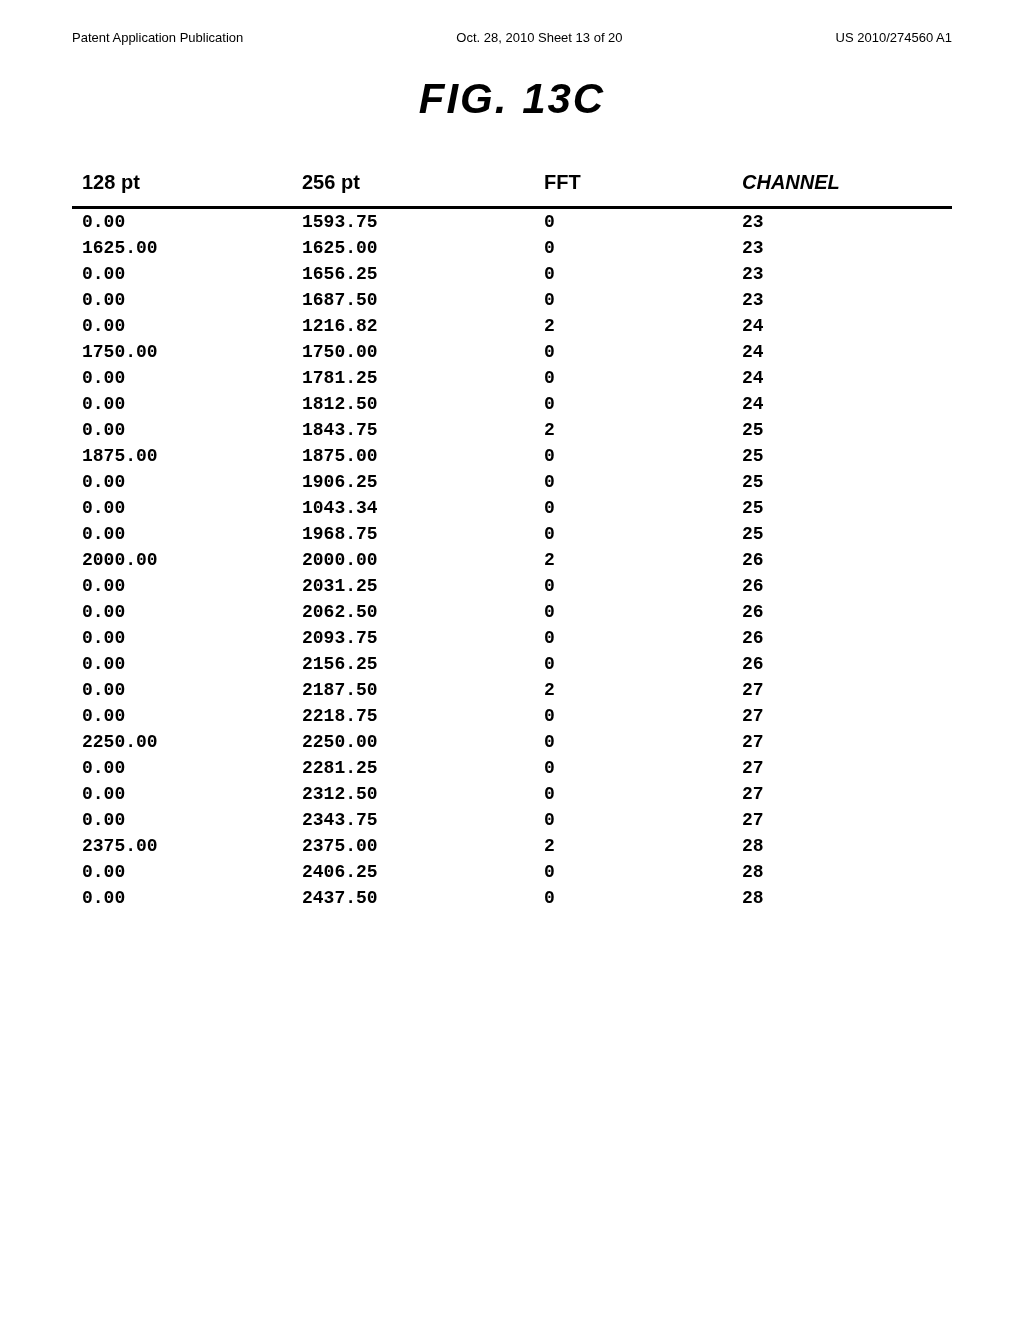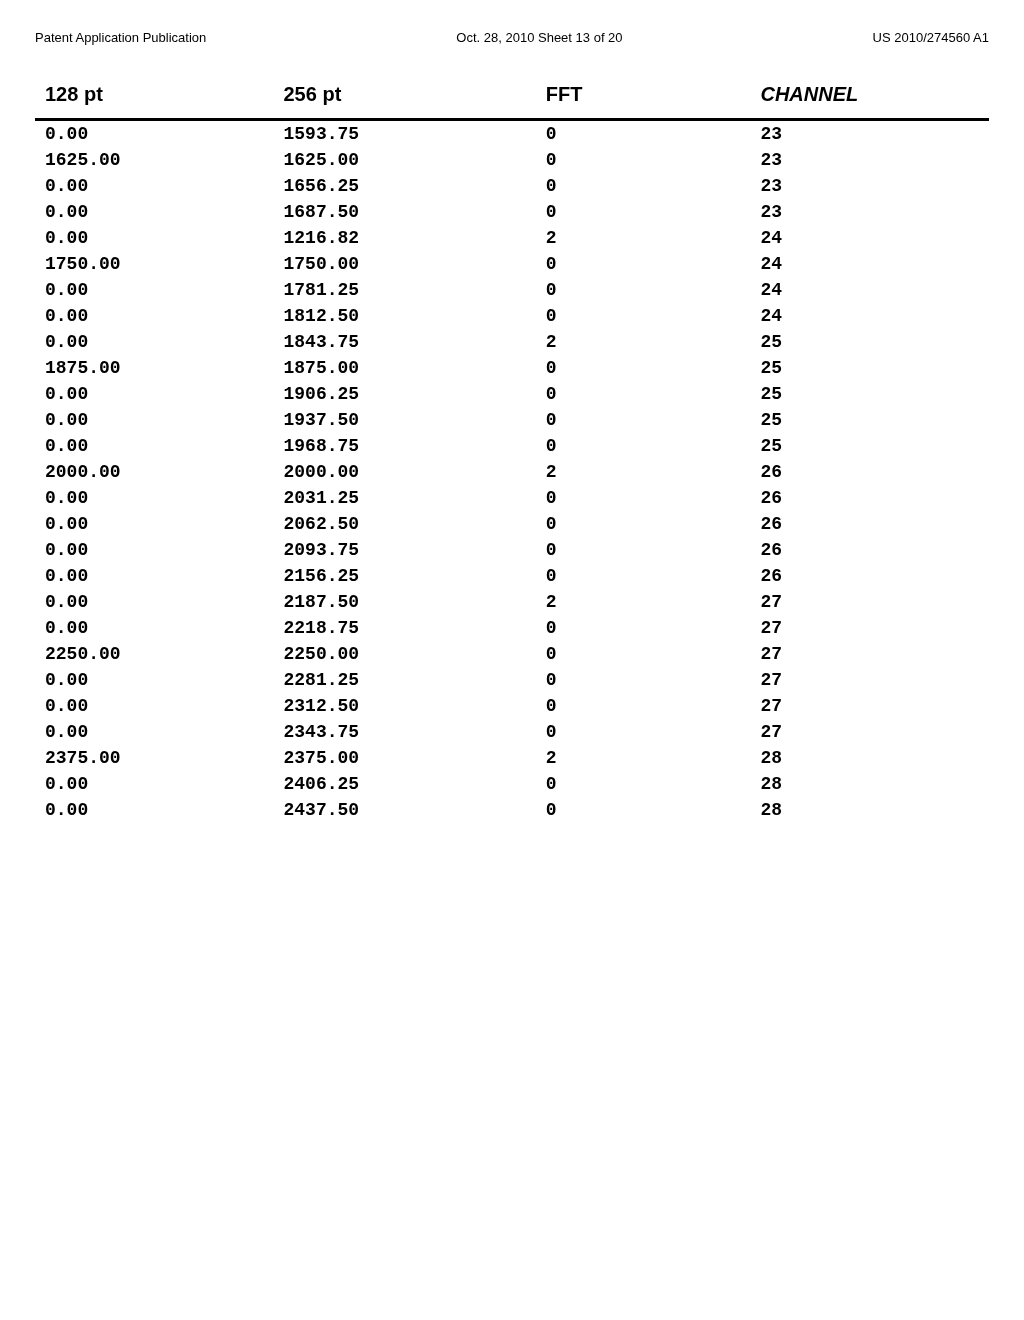--- a/index.html
+++ b/index.html
@@ -13,21 +13,21 @@
       font-family: 'Courier New', Courier, monospace;
       width: 1024px;
       min-height: 1320px;
       position: relative;
     }
 
     .page {
       width: 1024px;
       min-height: 1320px;
       background: #ffffff;
-      padding: 30px 35px;
+      padding: 30px 72px;
     }
 
     .header-bar {
       display: flex;
       justify-content: space-between;
       align-items: center;
       margin-bottom: 30px;
       font-size: 13px;
       font-family: Arial, sans-serif;
     }
@@ -81,20 +81,21 @@
 <body>
 
 <div class="page">
 
   <div class="header-bar">
     <span>Patent Application Publication</span>
     <span>Oct. 28, 2010   Sheet 13 of 20</span>
     <span>US 2010/274560 A1</span>
   </div>
 
+  <div class="figure-title">FIG. 13C</div>
 
   <table class="data-table">
     <thead>
       <tr>
         <th class="col-128pt">128 pt</th>
         <th class="col-256pt">256 pt</th>
         <th class="col-fft">FFT</th>
         <th class="col-channel">CHANNEL</th>
       </tr>
     </thead>
@@ -160,21 +161,21 @@
           <td>25</td>
         </tr>
         <tr>
           <td>0.00</td>
           <td>1906.25</td>
           <td>0</td>
           <td>25</td>
         </tr>
         <tr>
           <td>0.00</td>
-          <td>1937.50</td>
+          <td>1043.34</td>
           <td>0</td>
           <td>25</td>
         </tr>
         <tr>
           <td>0.00</td>
           <td>1968.75</td>
           <td>0</td>
           <td>25</td>
         </tr>
         <tr>

